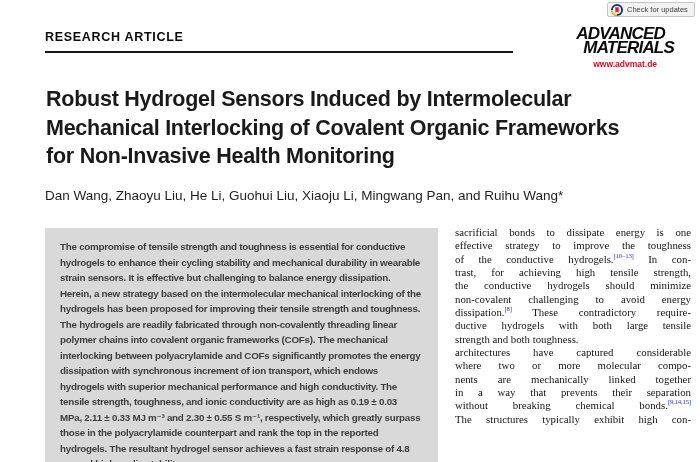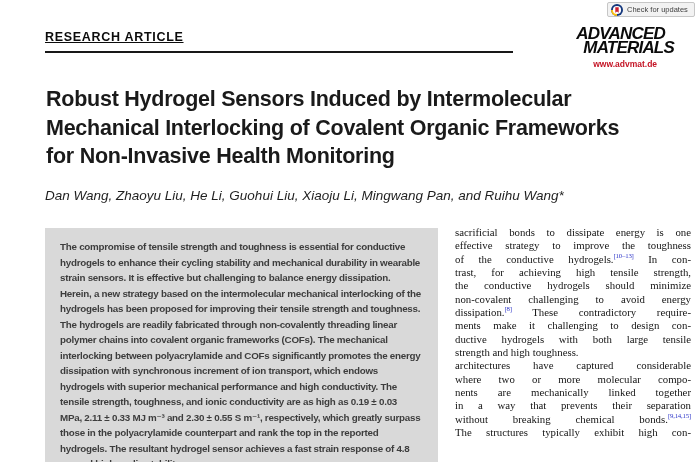--- a/index.html
+++ b/index.html
@@ -15,34 +15,34 @@
   .page{position:absolute;inset:0;}
 
   
   .badge{position:absolute;left:607px;top:2px;height:15px;display:flex;align-items:center;gap:4px;
          padding:0 6px 0 3px;background:var(--badge-bg);border:1px solid var(--badge-border);
          border-radius:2px;font-size:7.5px;color:var(--badge-ink);cursor:pointer;}
   .badge svg{display:block;}
 
   
   .section-label{position:absolute;left:45px;top:30px;font-size:12.5px;font-weight:bold;
-                 letter-spacing:0.7px;color:#0c0c0c;text-decoration:underline;}
+                 letter-spacing:0.7px;color:#0c0c0c;}
   .header-rule{position:absolute;left:45px;top:51px;width:468px;height:2px;background:var(--rule-black);}
   .journal-logo{position:absolute;top:27px;right:26px;font-style:italic;font-weight:bold;
                 font-size:17px;line-height:13.5px;letter-spacing:-0.8px;color:#0b0b0b;}
   .logo-line2{margin-left:7px;}
   .journal-url{display:block;font-style:normal;font-weight:bold;font-size:8.5px;letter-spacing:0;
                color:var(--url-red);text-align:center;margin-top:4px;text-decoration:none;cursor:pointer;}
 
   
   .article-title{position:absolute;left:45px;top:84px;width:645px;margin:1px;
                  font-size:21.5px;font-weight:bold;line-height:28.6px;letter-spacing:-0.25px;
                  color:var(--title-ink);white-space:pre-line;}
   .article-authors{position:absolute;left:45px;top:188px;width:600px;font-size:13.5px;
-                   font-style:italic;color:#1f1f1f;}
+                   color:#1f1f1f;}
 
   
   .abstract-panel{position:absolute;left:45px;top:228px;width:393px;height:234px;
                   background:var(--abstract-bg);padding:11px 17px 0 15px;overflow:hidden;}
   .abstract-text{font-size:9.8px;font-weight:bold;letter-spacing:-0.25px;line-height:15.5px;
                  color:var(--abstract-ink);white-space:pre-line;}
 
   
   .intro-column{position:absolute;left:455px;top:226px;width:236px;height:236px;overflow:hidden;
                 font-family:"Liberation Serif","DejaVu Serif",serif;font-size:10.8px;
@@ -89,23 +89,22 @@
   </div>
 
   <div class="intro-column">
       <div class="body-line"><span>sacrificial bonds to dissipate energy is one</span></div>
       <div class="body-line"><span>effective strategy to improve the toughness</span></div>
       <div class="body-line"><span>of the conductive hydrogels.</span><sup class="cite">[10–13]</sup><span> In con-</span></div>
       <div class="body-line"><span>trast, for achieving high tensile strength,</span></div>
       <div class="body-line"><span>the conductive hydrogels should minimize</span></div>
       <div class="body-line"><span>non-covalent challenging to avoid energy</span></div>
       <div class="body-line"><span>dissipation.</span><sup class="cite">[8]</sup><span> These contradictory require-</span></div>
-      <div class="body-line"><span>ments make it challenging to design con-</span></div>
       <div class="body-line"><span>ductive hydrogels with both large tensile</span></div>
-      <div class="body-line para-end"><span>strength and high toughness.</span></div>
+      <div class="body-line para-end"><span>strength and both toughness.</span></div>
       <div class="body-line"><span>architectures have captured considerable</span></div>
       <div class="body-line"><span>where two or more molecular compo-</span></div>
       <div class="body-line"><span>nents are mechanically linked together</span></div>
       <div class="body-line"><span>in a way that prevents their separation</span></div>
       <div class="body-line"><span>without breaking chemical bonds.</span><sup class="cite">[9,14,15]</sup></div>
       <div class="body-line"><span>The structures typically exhibit high con-</span></div>
     </div>
 
 </div>
 

